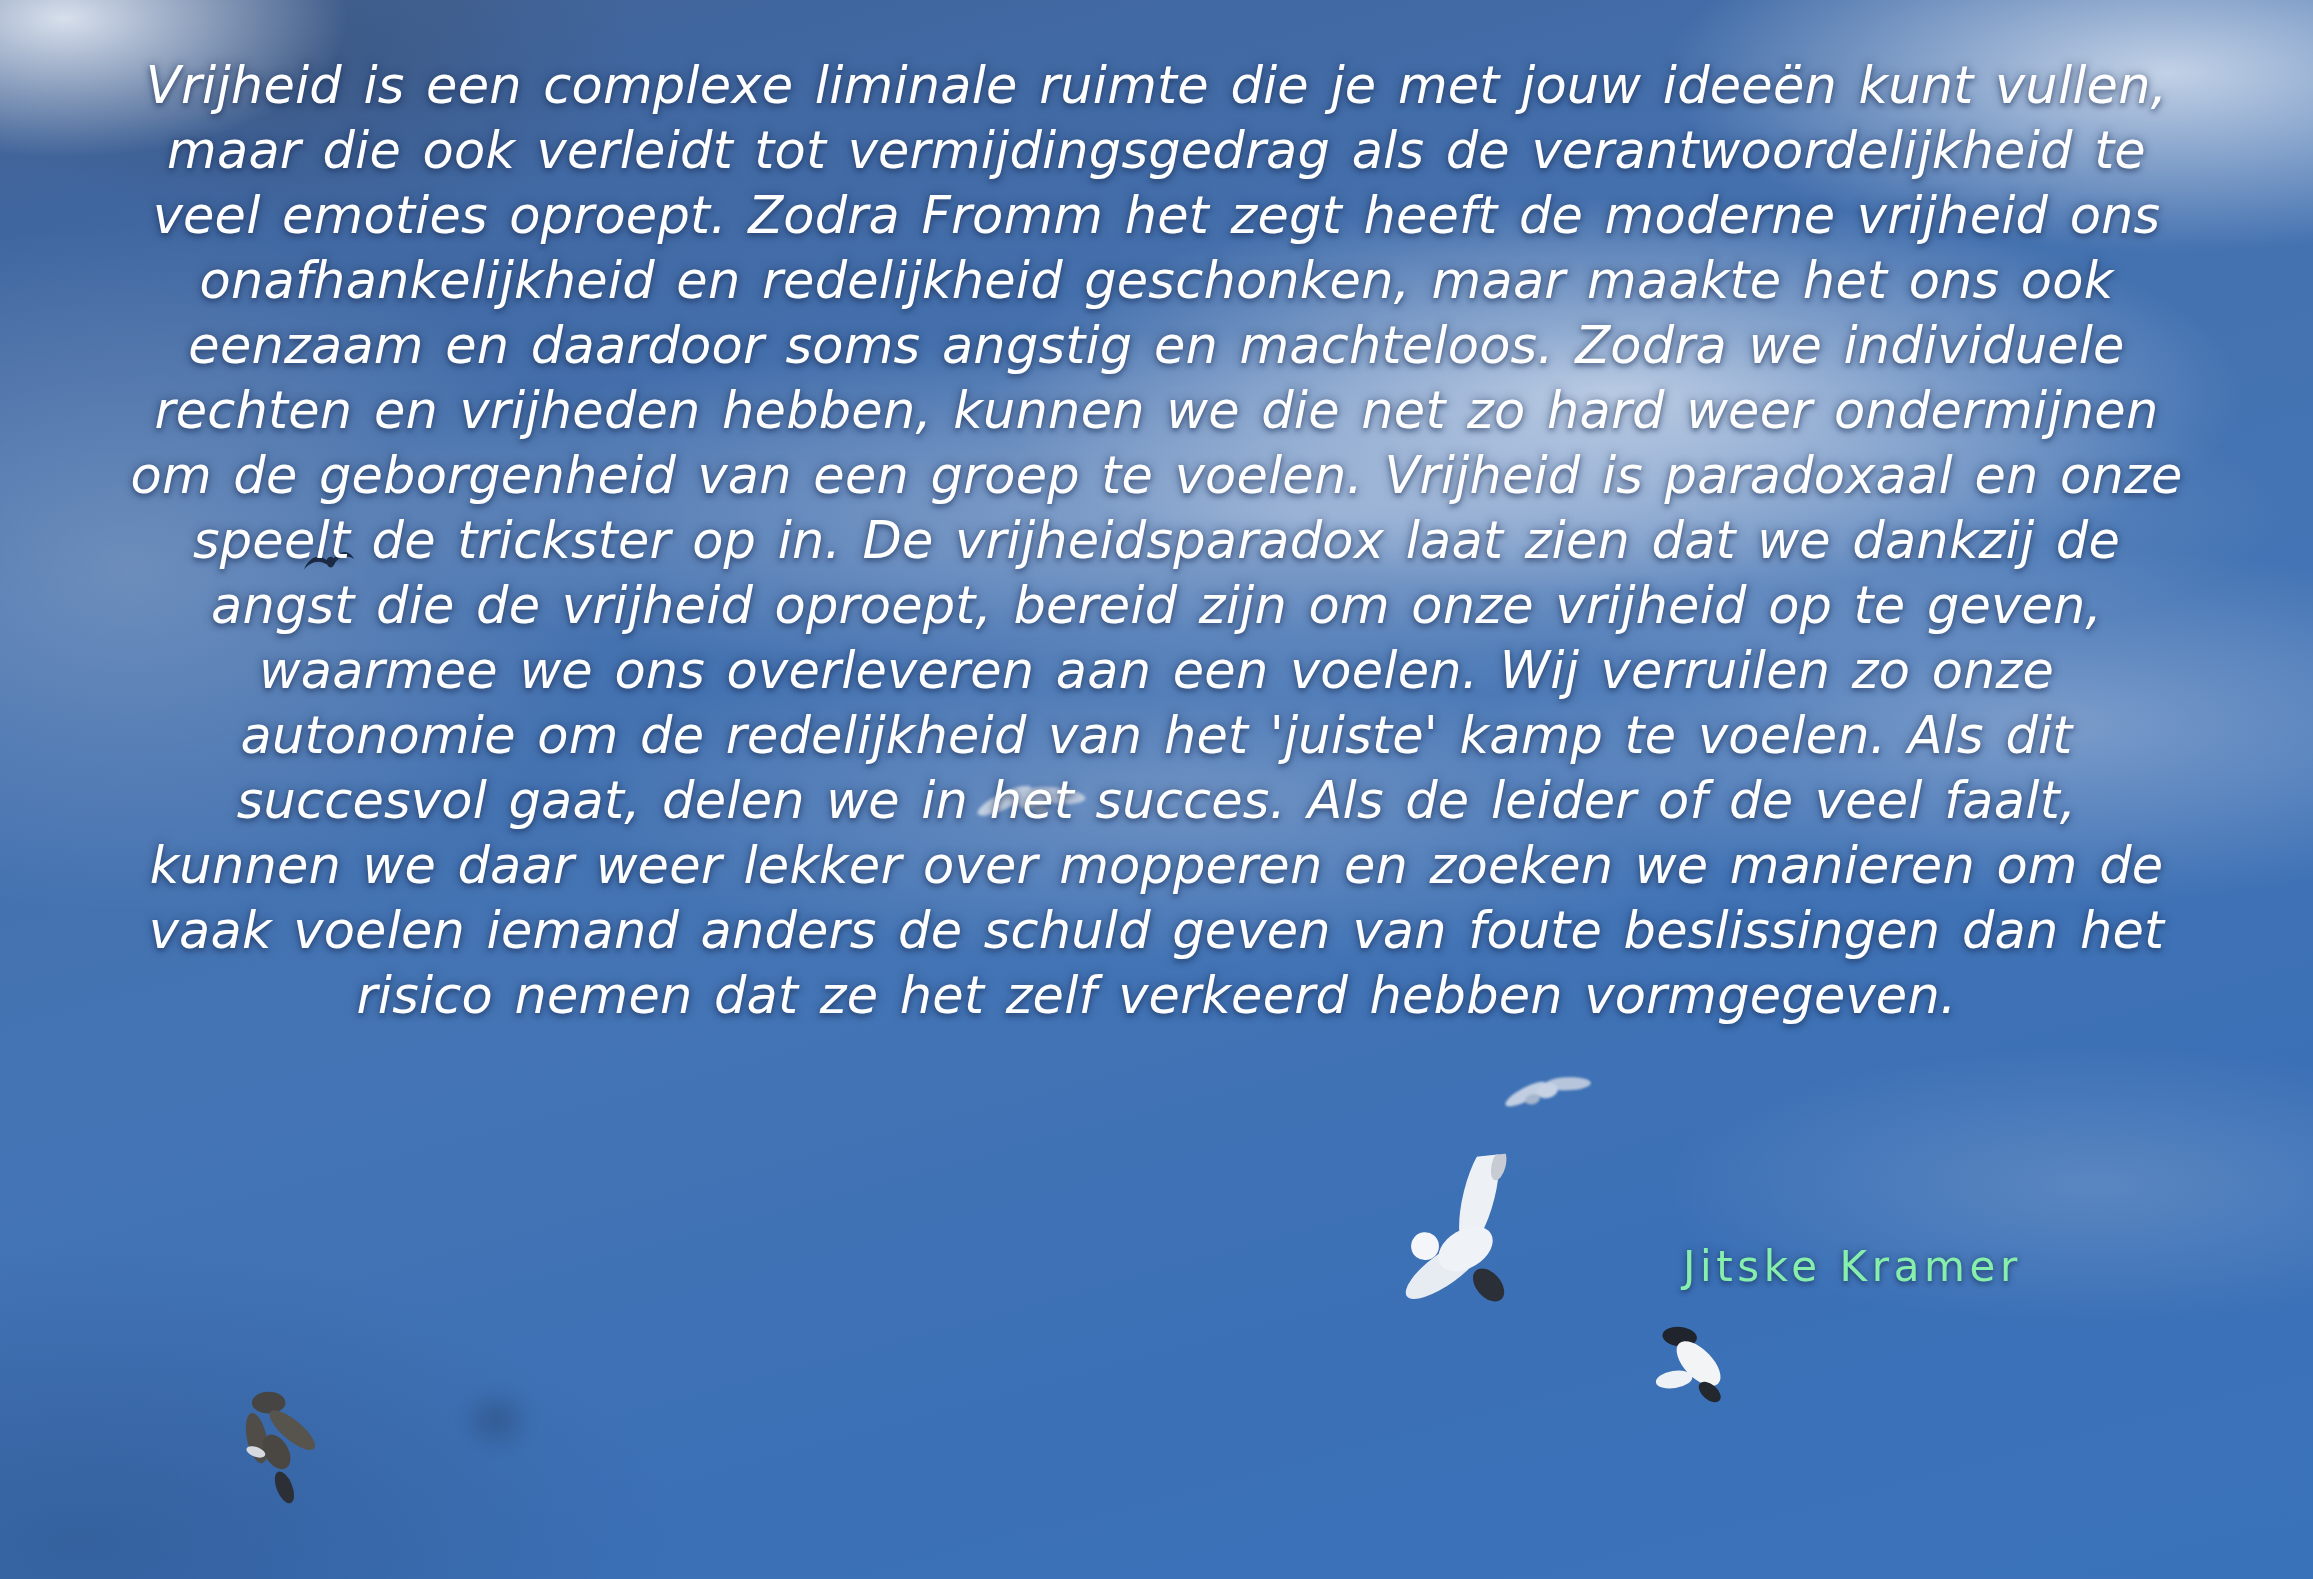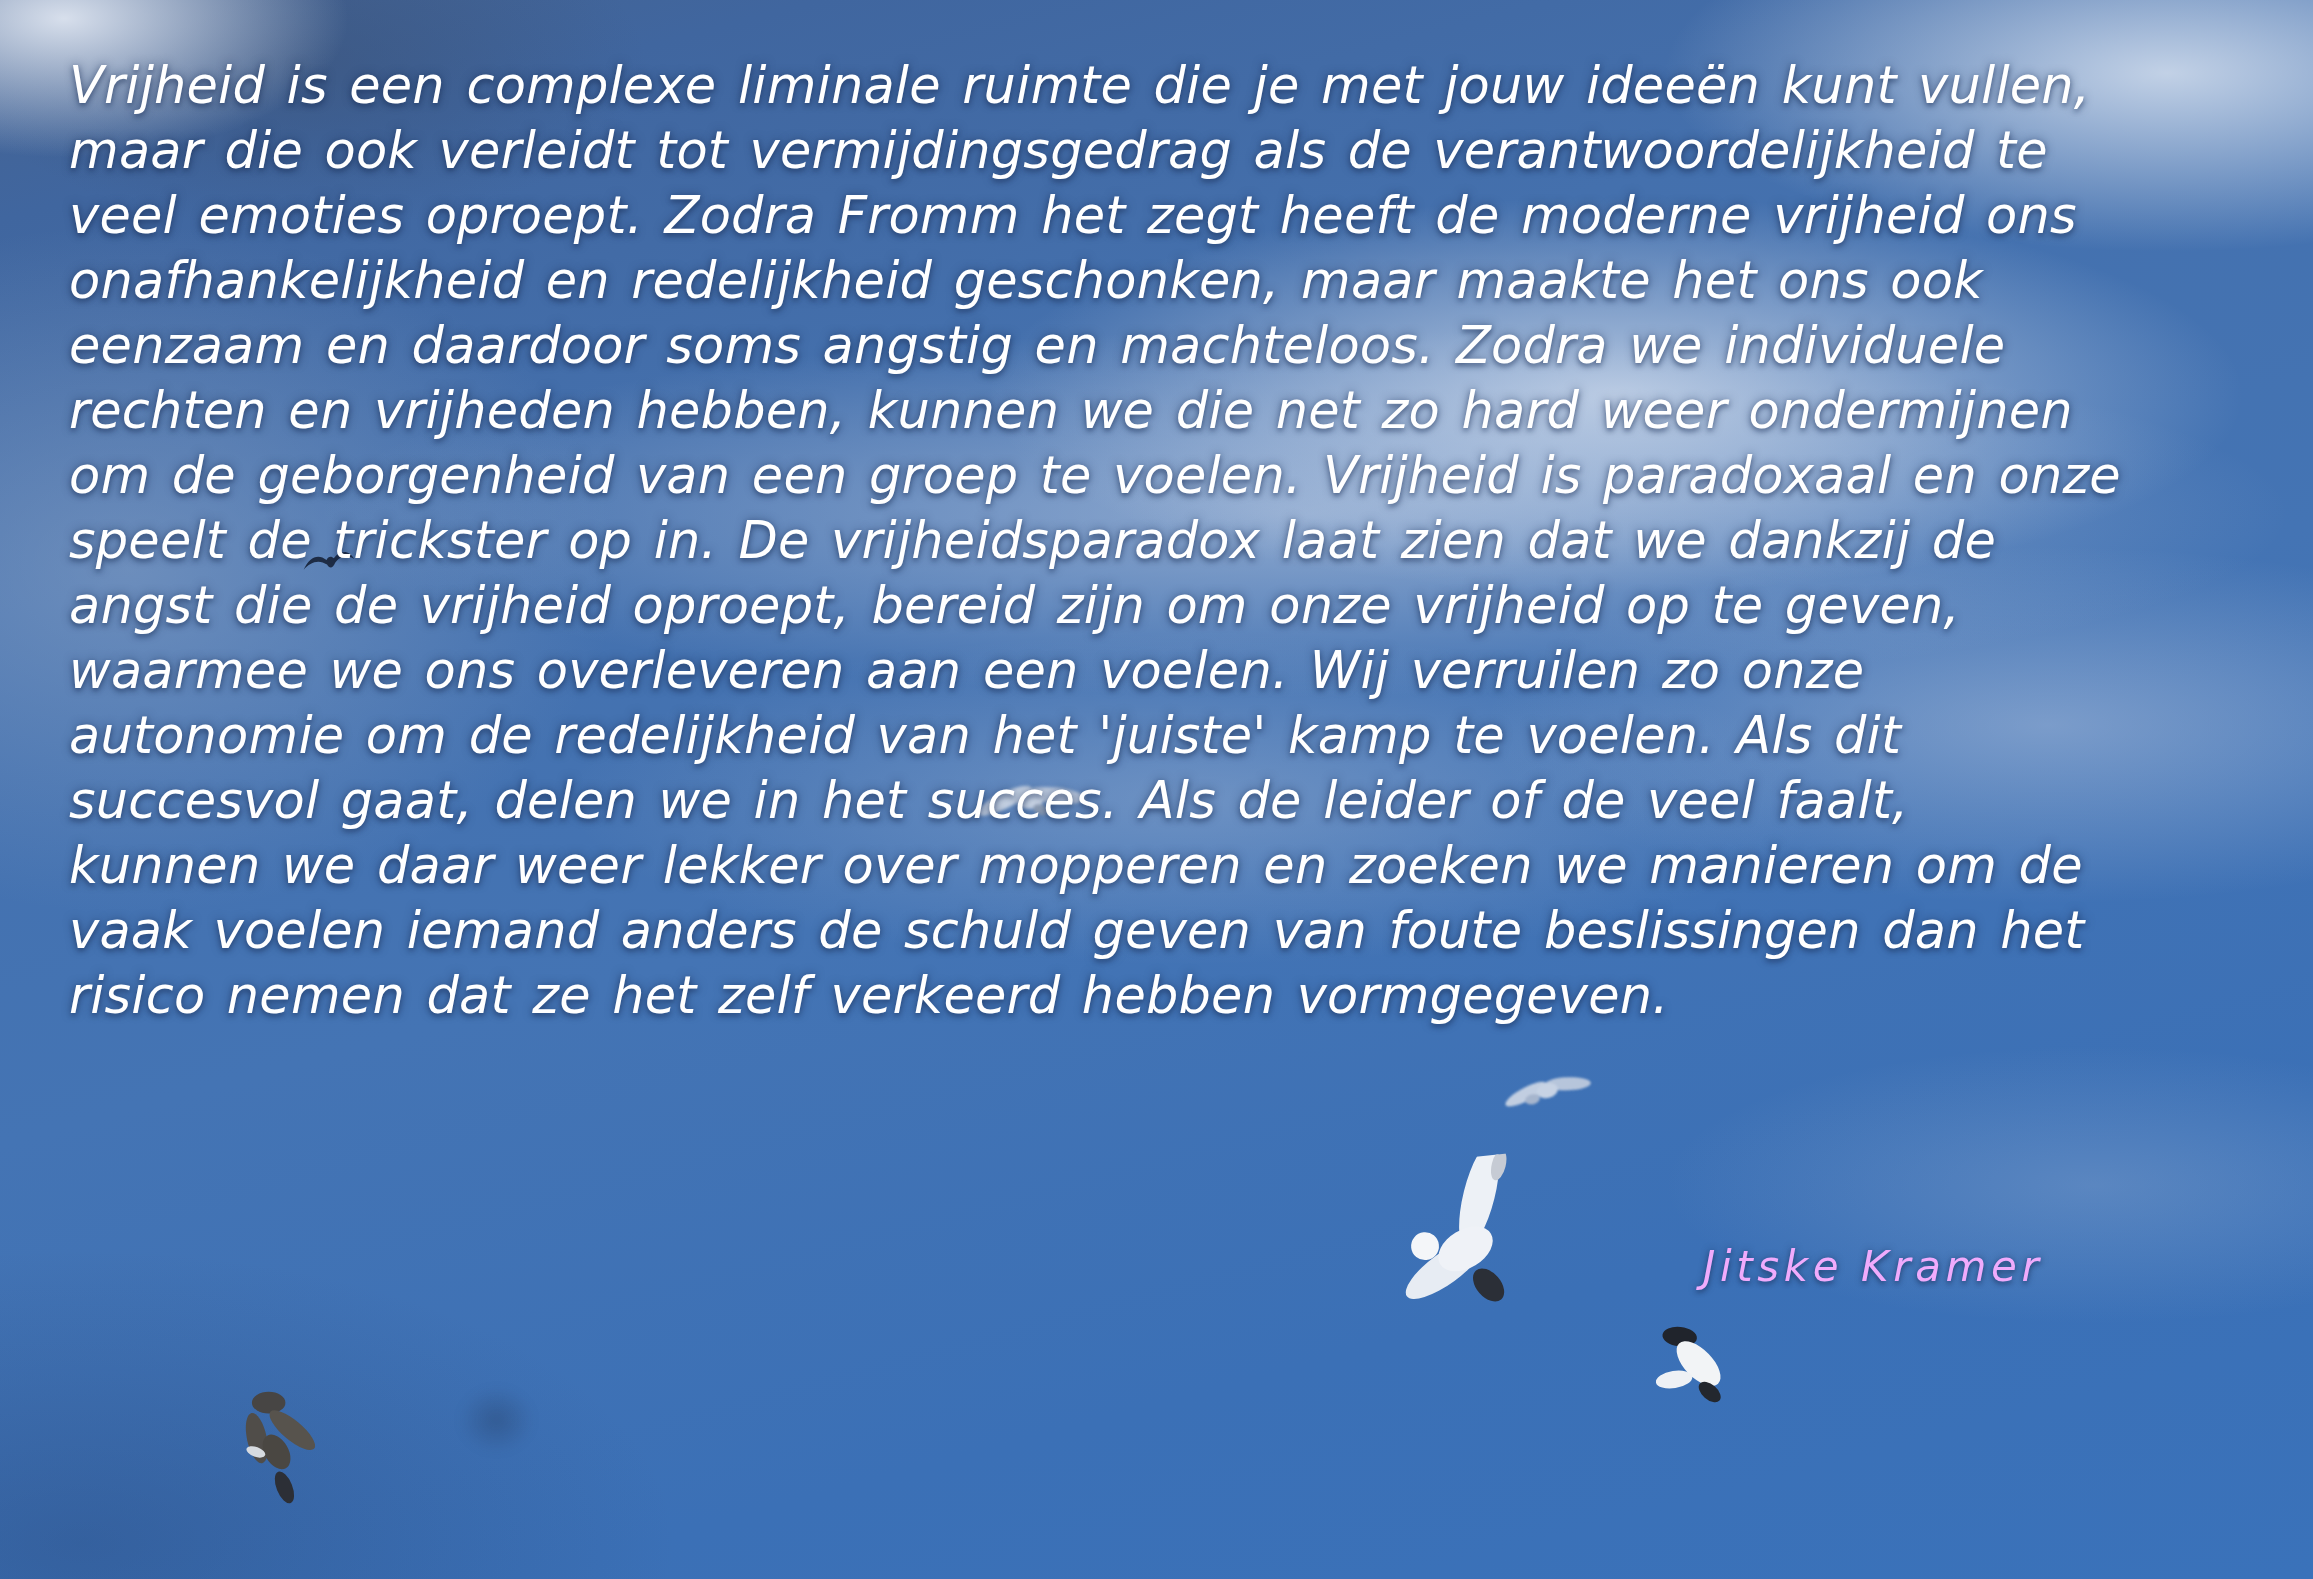--- a/index.html
+++ b/index.html
@@ -38,38 +38,36 @@
   .gull-dark-bottom  { left: 231px;  top: 1377px; width: 99px; height: 138px; filter: blur(0.4px); }
   .dark-blob {
     left: 457px; top: 1385px; width: 79px; height: 70px;
     background: radial-gradient(ellipse at center, rgba(28,44,72,0.28), rgba(28,44,72,0) 68%);
     filter: blur(4.6px);
   }
   
   .quote {
     position: absolute; z-index: 2;
     left: 69px; right: 69px; top: 53px;
-    text-align: left;
+    text-align: center;
     color: #ffffff;
     font-style: italic;
     font-size: 51px;
     line-height: 65px;
     word-spacing: 0.10em;
     letter-spacing: 0.2px;
     text-shadow: 0 0 9.2px rgba(24,44,84,0.55), 0 2.8px 5.5px rgba(24,44,84,0.45);
   }
   .attribution {
     position: absolute; z-index: 2;
     left: 1683px; top: 1242px;
-    color: #f0abfc;
-    font-style: italic;
+    color: #86efac;
     font-size: 42px;
     letter-spacing: 4.6px;
     text-shadow: 0 0 7.3px rgba(24,44,84,0.5), 0 2.8px 4.6px rgba(24,44,84,0.4);
-    margin-left: 20px;
   }
 </style>
 </head>
 <body>
 
 <div class="stage">
 
   <div class="sky"></div>
 
   <svg class="bird bird-small-dark" viewBox="0 0 60 30">

